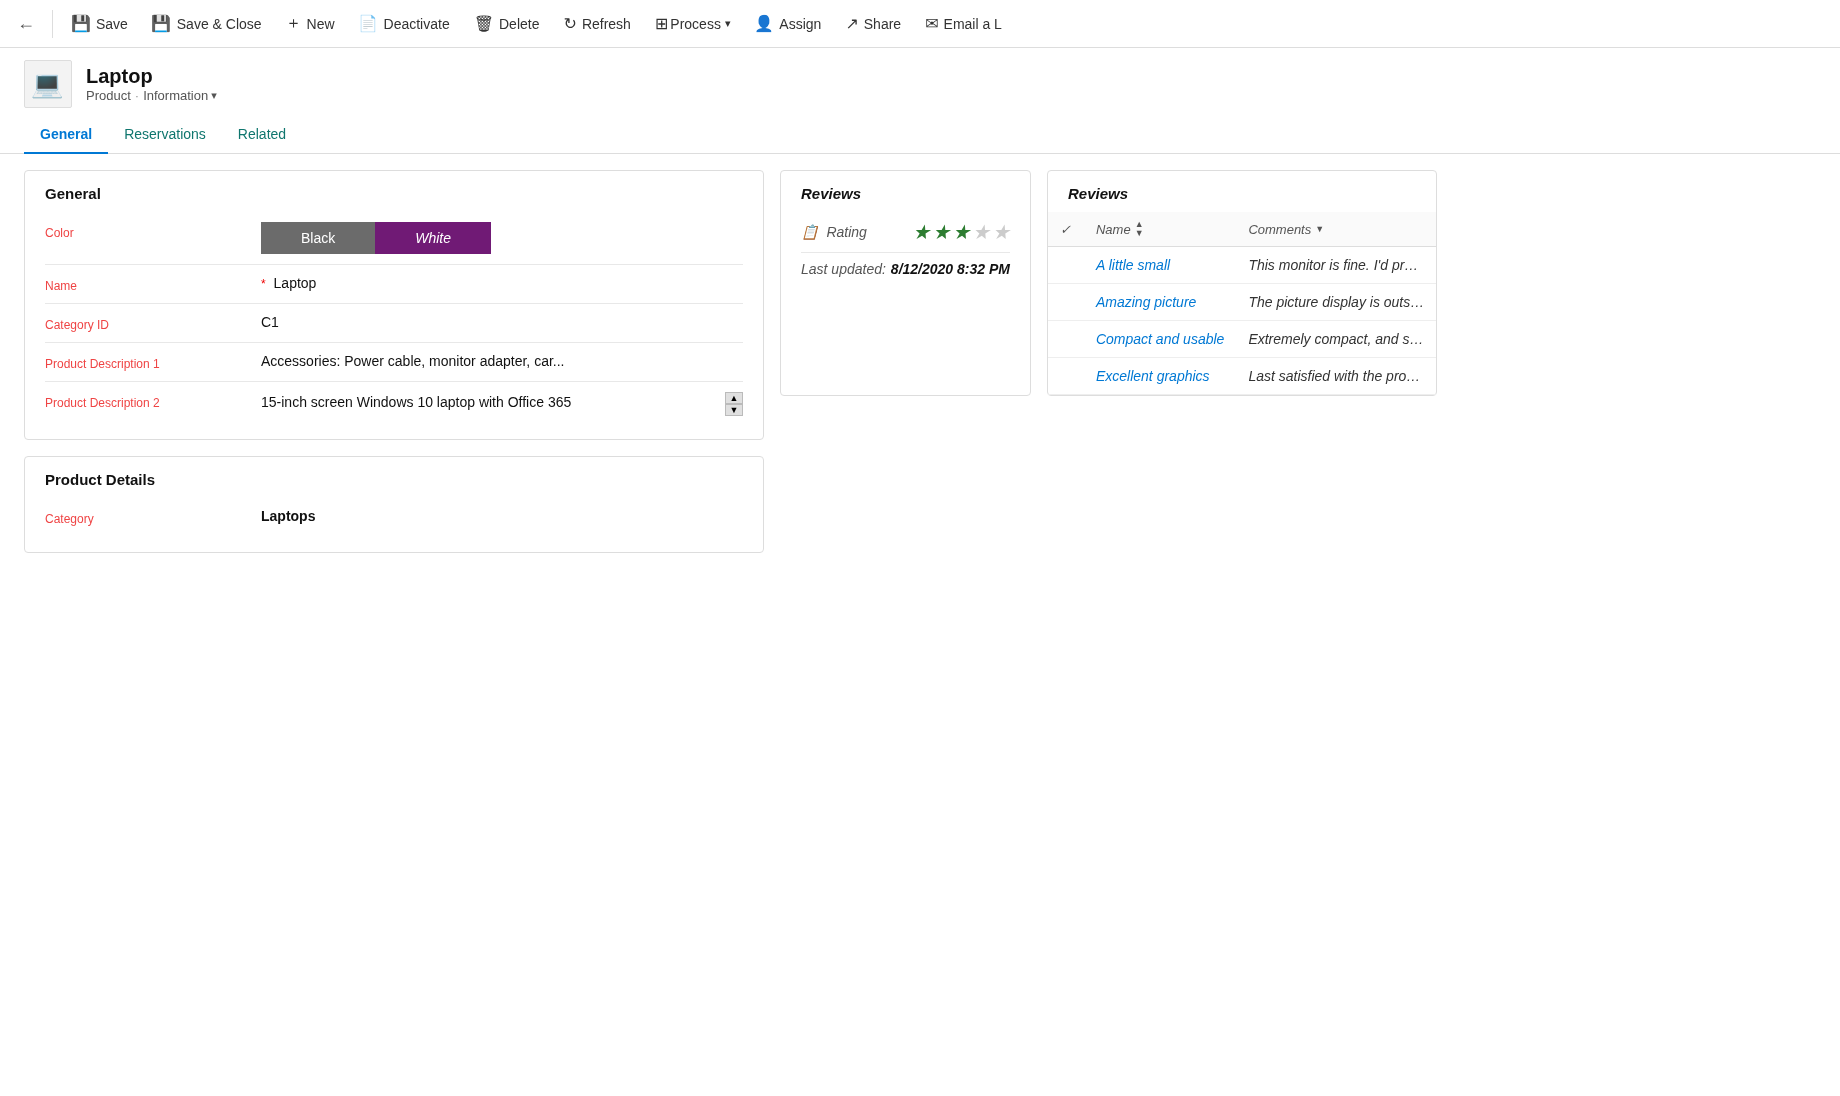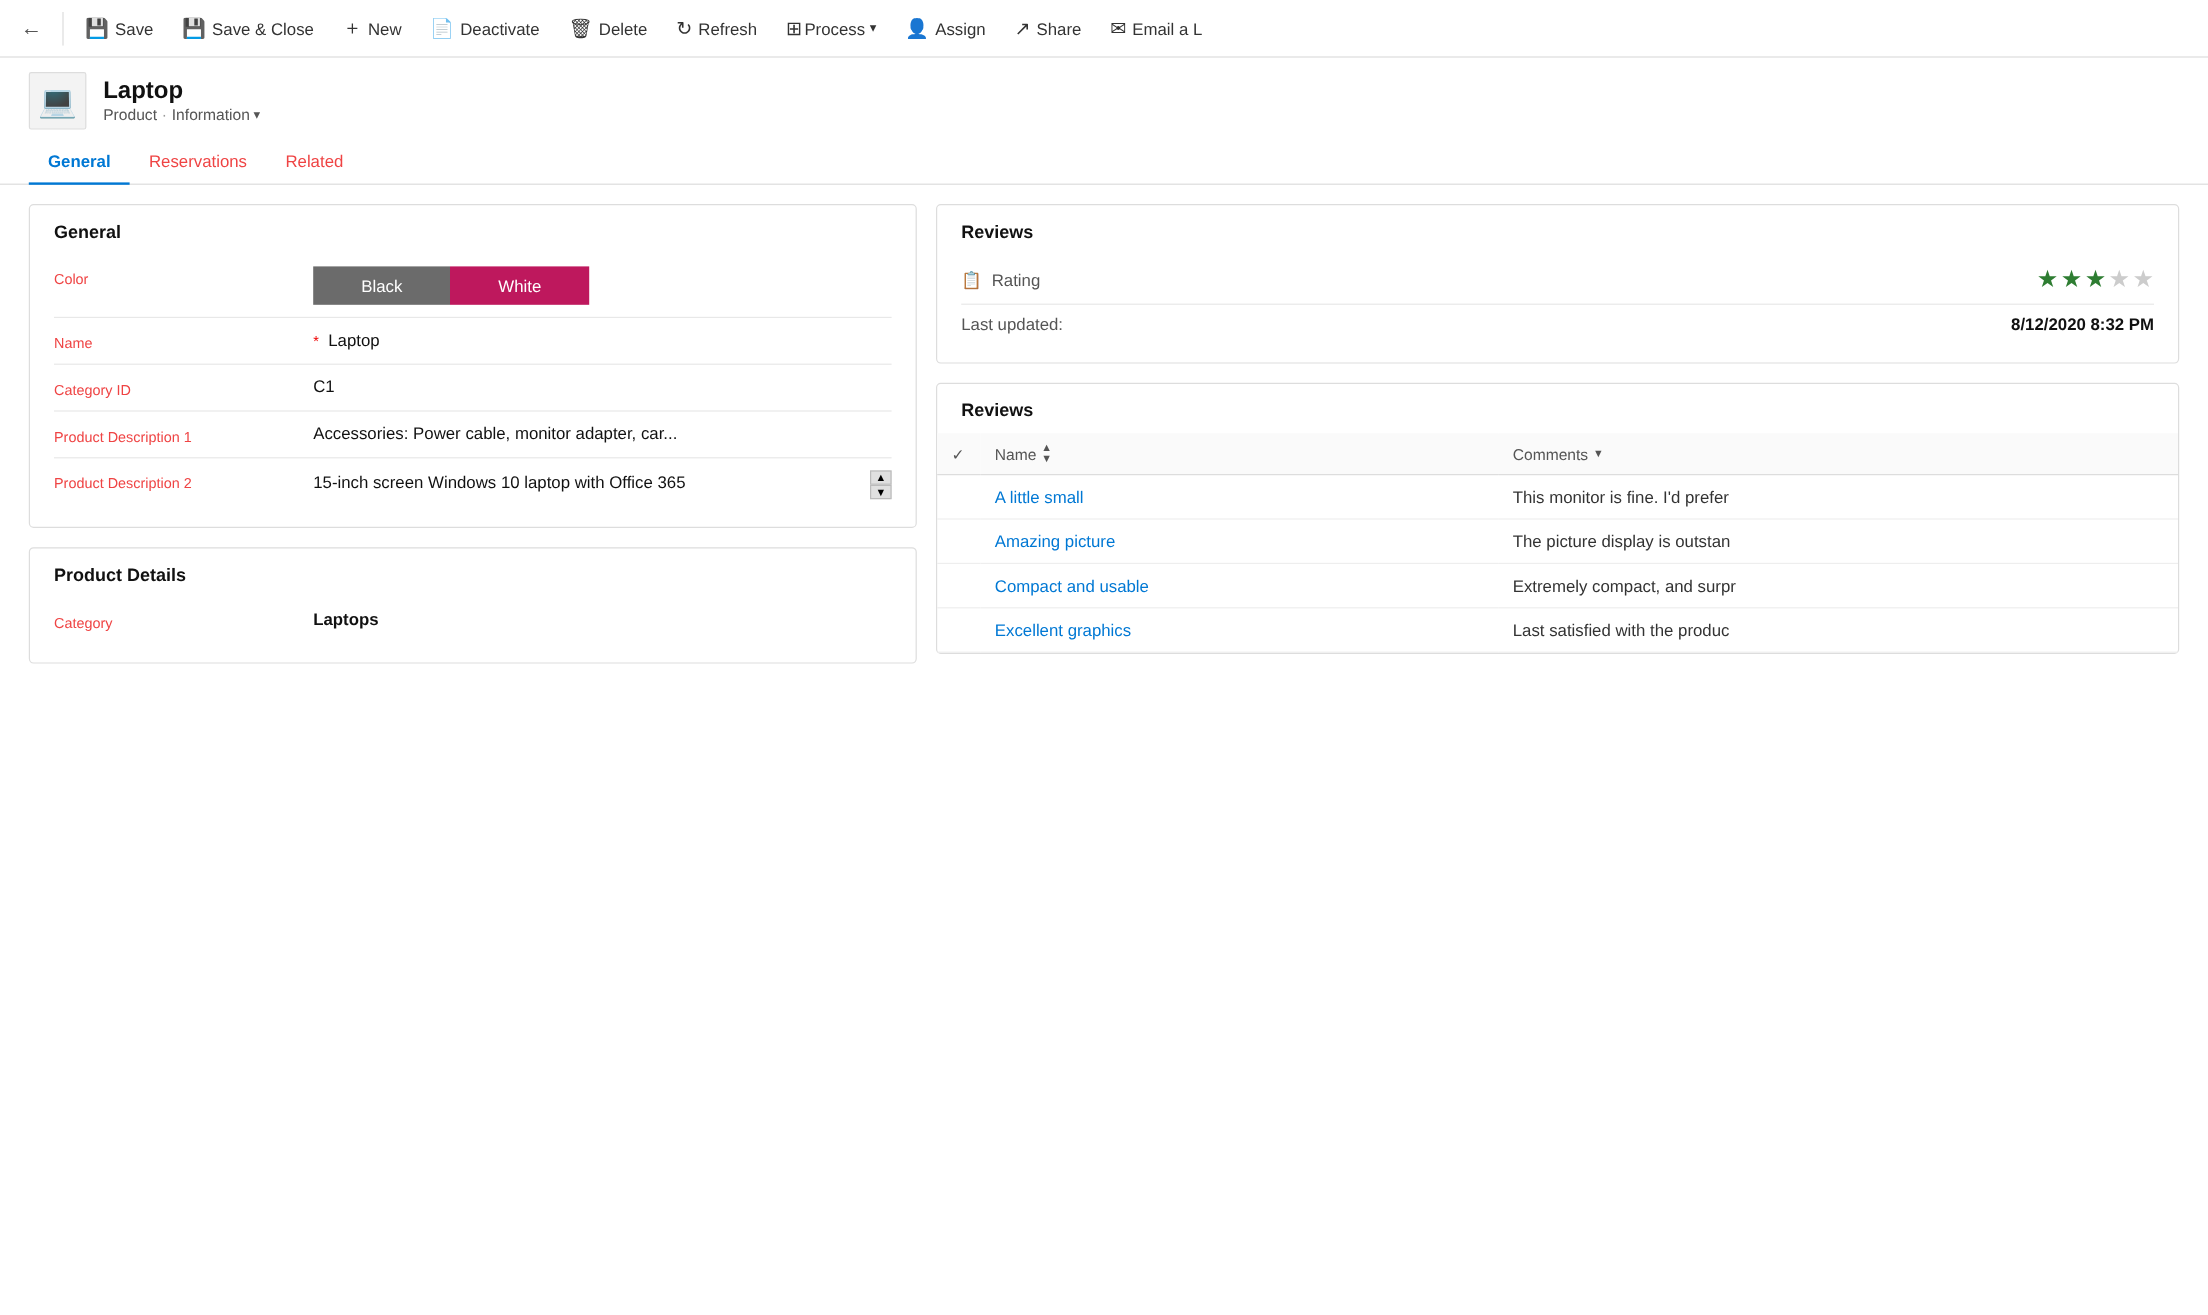--- a/index.html
+++ b/index.html
@@ -62,21 +62,21 @@
     .tabs {
       display: flex;
       padding: 0 24px;
       border-bottom: 1px solid #ddd;
       gap: 0;
     }
     .tab {
       padding: 10px 16px;
       cursor: pointer;
       font-size: 14px;
-      color: #ef4444;
+      color: #0f766e;
       border-bottom: 2px solid transparent;
       margin-bottom: -1px;
     }
     .tab.active { color: #0078d4; border-bottom: 2px solid #0078d4; font-weight: 600; }
 
     
     .main-content {
       display: flex;
       gap: 0;
       padding: 16px 24px;
@@ -126,24 +126,24 @@
     
     .color-btn-group { display: flex; gap: 0; }
     .color-btn {
       padding: 8px 40px;
       border: none;
       cursor: pointer;
       font-size: 14px;
       font-weight: 500;
     }
     .color-btn.black { background: #6b6b6b; color: #fff; }
-    .color-btn.white { background: #be185d; color: #fff; }
-
-    
-    .right-panel { flex: 1; display: flex; flex-direction: column; gap: 16px; }
+    .color-btn.white { background: #701a75; color: #fff; font-style: italic; }
+
+    
+    .right-panel { flex: 1; display: flex; flex-direction: row; gap: 16px; font-style: italic; }
 
     
     .reviews-card { border: 1px solid #ddd; border-radius: 4px; background: #fff; }
     .reviews-card-header { padding: 14px 20px 10px 20px; font-size: 15px; font-weight: 600; color: #111; }
     .reviews-card-body { padding: 0 20px 16px 20px; }
     .rating-row { display: flex; align-items: center; padding: 8px 0; gap: 16px; }
     .rating-label { display: flex; align-items: center; gap: 8px; color: #555; font-size: 14px; }
     .rating-label .rating-icon { font-size: 14px; }
     .stars { display: flex; gap: 2px; margin-left: auto; }
     .star { font-size: 20px; color: #ccc; }

